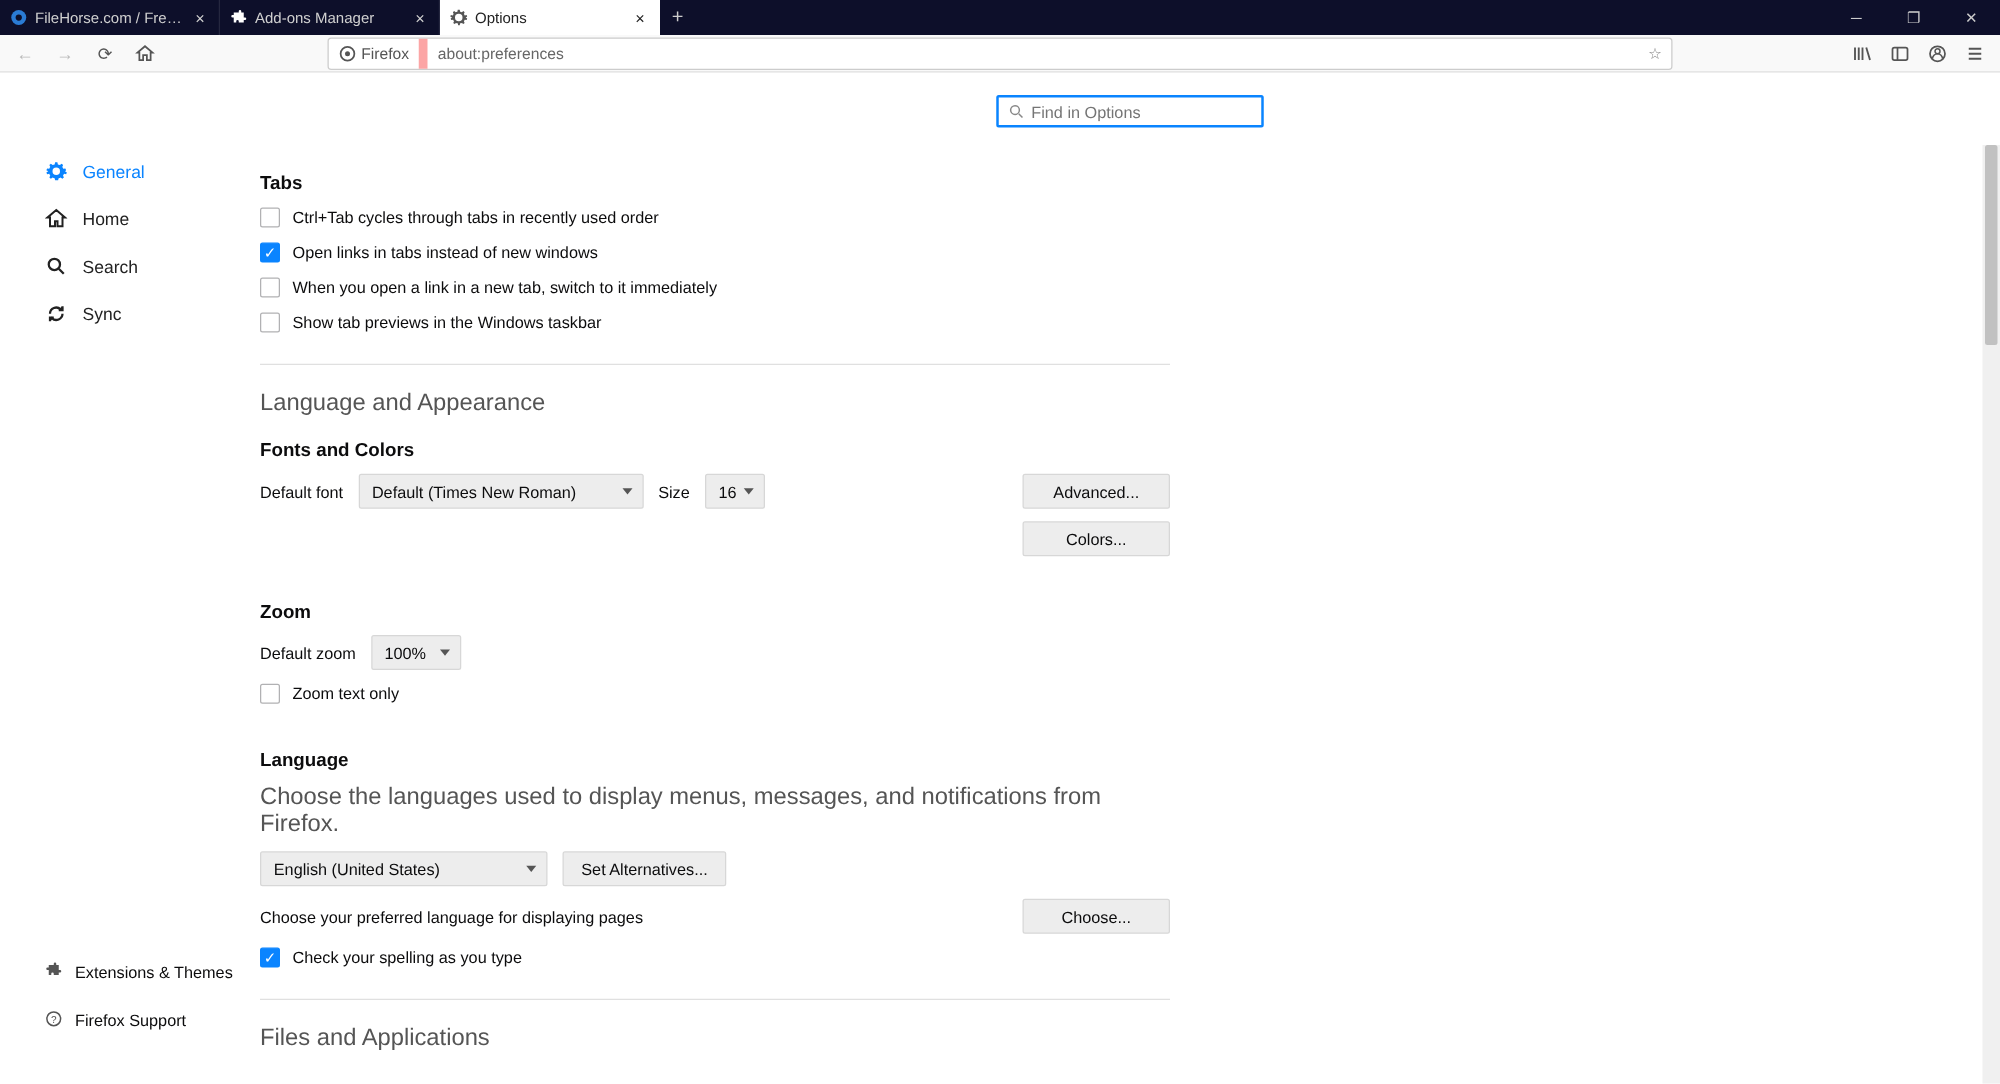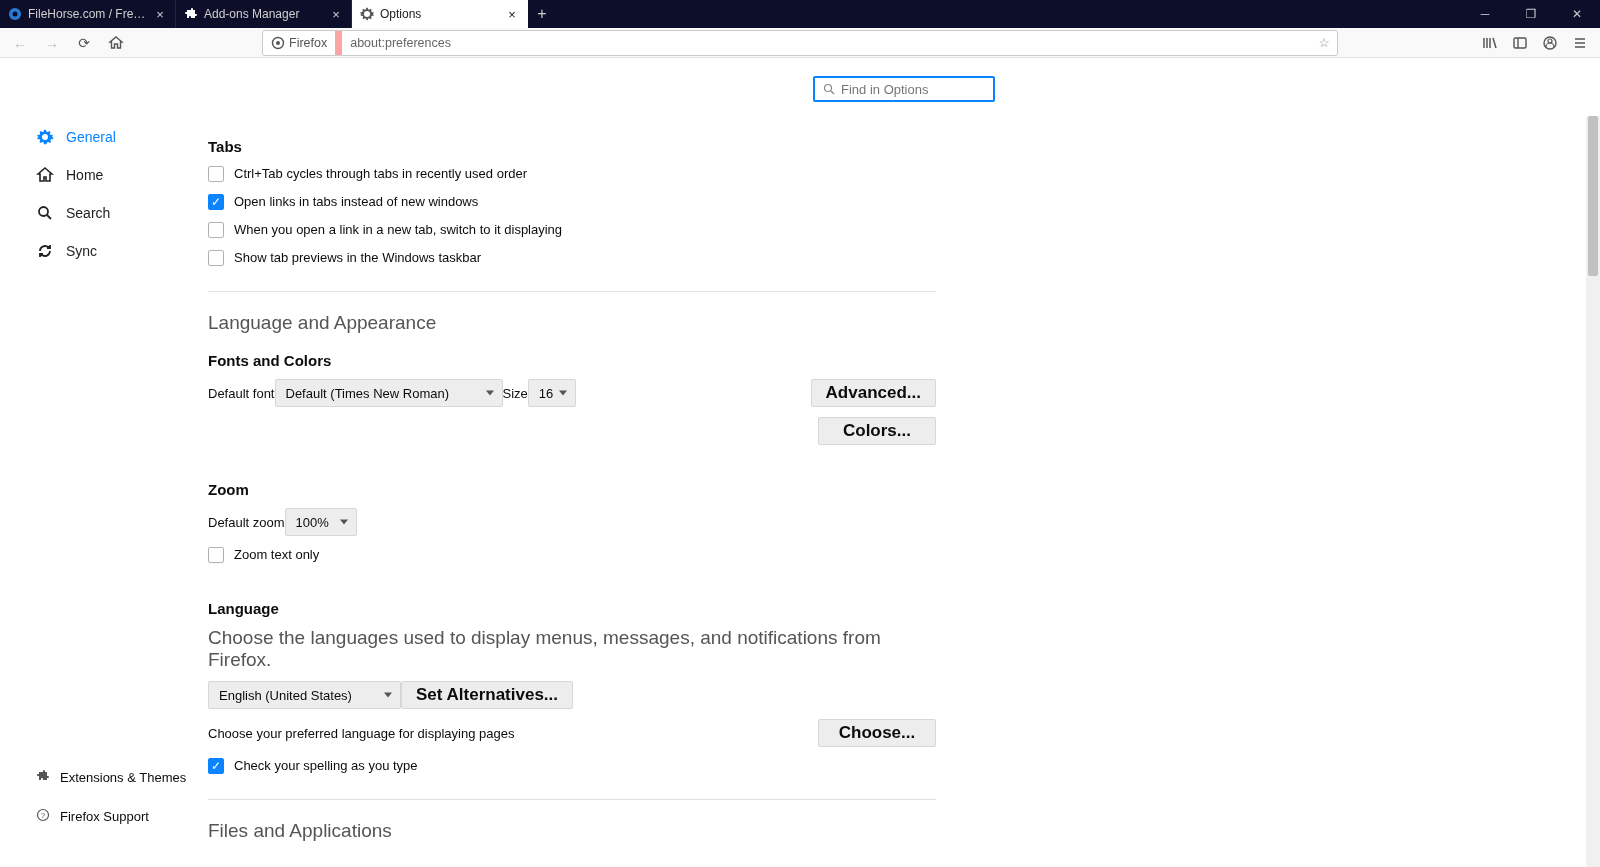--- a/index.html
+++ b/index.html
@@ -32,38 +32,38 @@
 .sidebar { width: 208px; padding-top:60px; font-size:14px; color:#222; }
 .side-item { display:flex; align-items:center; gap:12px; padding:10px 16px 10px 36px; cursor:pointer; }
 .side-item.active { color:#0a84ff; }
 .side-item .ic { width:18px; display:flex; justify-content:center; }
 .side-bottom { position:absolute; bottom:26px; left:0; width:208px; font-size:12.5px; color:#555; }
 .side-bottom .row { display:flex; align-items:center; gap:10px; padding:6px 16px 6px 36px; cursor:pointer; }
 
 .main { flex:1; padding: 18px 0 20px 0; overflow:hidden; position:relative; }
 .main-inner { width: 728px; margin-left: 0; }
 
-.searchbox { width:182px; height:26px; border:2px solid #0a84ff; border-radius:2px; margin:0 auto 36px; display:flex; align-items:center; padding:0 8px; gap:6px; font-size:13px; color:#777; }
+.searchbox { width:214px; height:26px; border:2px solid #0a84ff; border-radius:2px; margin:0 auto 36px; display:flex; align-items:center; padding:0 8px; gap:6px; font-size:13px; color:#777; }
 .searchbox svg { flex-shrink:0; }
 .searchbox input { border:none; outline:none; flex:1; font-size:13px; color:#333; background:transparent; }
 
 h3.sect { font-size:15px; font-weight:700; color:#0c0c0d; margin-bottom:10px; }
 h2.cat { font-size:19px; font-weight:400; color:#555; margin: 0 0 18px; }
 hr.sep { border:none; border-top:1px solid #e0e0e0; margin: 24px 0 20px; }
 
 .chk-row { display:flex; align-items:center; gap:10px; font-size:13px; color:#0c0c0d; margin-bottom:10px; line-height:18px; }
 .chk { width:16px; height:16px; border:1px solid #b1b1b3; border-radius:2px; background:#fff; display:flex; align-items:center; justify-content:center; cursor:pointer; flex-shrink:0; }
 .chk.checked { background:#0a84ff; border-color:#0a84ff; }
 .chk.checked::after { content:"✓"; color:#fff; font-size:12px; line-height:1; }
 
-.row { display:flex; align-items:center; font-size:13px; color:#0c0c0d; margin-bottom:10px; }
+.row { display:flex; align-items:center; gap:12px; font-size:13px; color:#0c0c0d; margin-bottom:10px; }
 .lbl { white-space:nowrap; }
 .sel { height:28px; background:#ededed; border:1px solid #d7d7d7; border-radius:2px; display:flex; align-items:center; padding:0 22px 0 10px; font-size:13px; color:#0c0c0d; position:relative; cursor:pointer; }
 .sel::after { content:""; position:absolute; right:8px; top:50%; width:0; height:0; border-left:4px solid transparent; border-right:4px solid transparent; border-top:5px solid #555; transform:translateY(-50%); }
-.btn { height:28px; min-width:118px; background:#ededed; border:1px solid #d7d7d7; border-radius:2px; font-size:17px; color:#0c0c0d; display:flex; align-items:center; justify-content:center; padding:0 14px; cursor:pointer;font-weight:bold; }
+.btn { height:28px; min-width:118px; background:#ededed; border:1px solid #d7d7d7; border-radius:2px; font-size:13px; color:#0c0c0d; display:flex; align-items:center; justify-content:center; padding:0 14px; cursor:pointer; }
 
 .desc { font-size:19px; color:#555; margin-bottom:10px; }
 
 .scrollbar { position:absolute; right:0; top:58px; bottom:0; width:14px; background:#f0f0f0; }
 .scrollthumb { position:absolute; left:2px; right:2px; top:0; height:160px; background:#c1c1c1; border-radius:2px; cursor:pointer; }
 </style>
 </head>
 <body>
 
 <div class="titlebar">
@@ -227,21 +227,21 @@
       <div class="chk-row">
         <span class="chk"></span>
         <span>Ctrl+Tab cycles through tabs in recently used order</span>
       </div>
       <div class="chk-row">
         <span class="chk checked"></span>
         <span>Open links in tabs instead of new windows</span>
       </div>
       <div class="chk-row">
         <span class="chk"></span>
-        <span>When you open a link in a new tab, switch to it displaying</span>
+        <span>When you open a link in a new tab, switch to it immediately</span>
       </div>
       <div class="chk-row">
         <span class="chk"></span>
         <span>Show tab previews in the Windows taskbar</span>
       </div>
 
       <hr class="sep">
 
       <h2 class="cat">Language and Appearance</h2>
 
@@ -278,21 +278,21 @@
       <div class="chk-row">
         <span class="chk"></span>
         <span>Zoom text only</span>
       </div>
 
       <div style="height:26px;"></div>
 
       <h3 class="sect">Language</h3>
       <p class="desc">Choose the languages used to display menus, messages, and notifications from Firefox.</p>
       <div class="row">
-        <span class="sel" style="width:193px;">
+        <span class="sel" style="width:230px;">
             <span>English (United States)</span>
           </span>
         <span class="btn" style="min-width:auto;">
             <span>Set Alternatives...</span>
           </span>
       </div>
       <div class="row">
         <span class="lbl">Choose your preferred language for displaying pages</span>
         <span style="flex:1"></span>
         <span class="btn">

